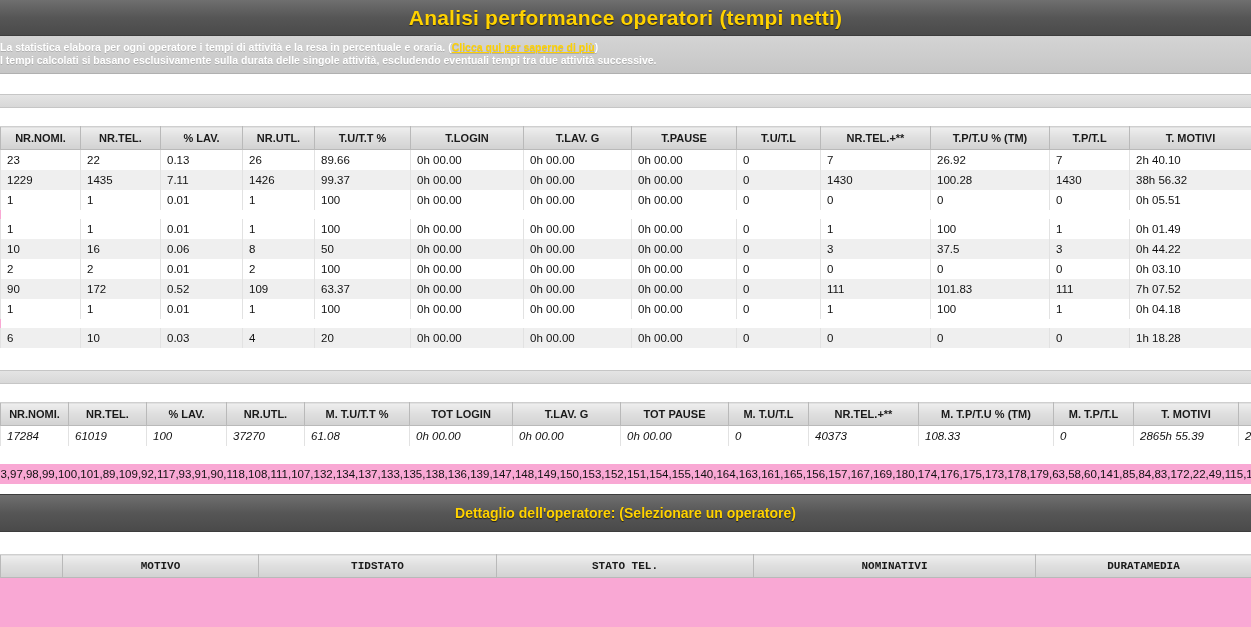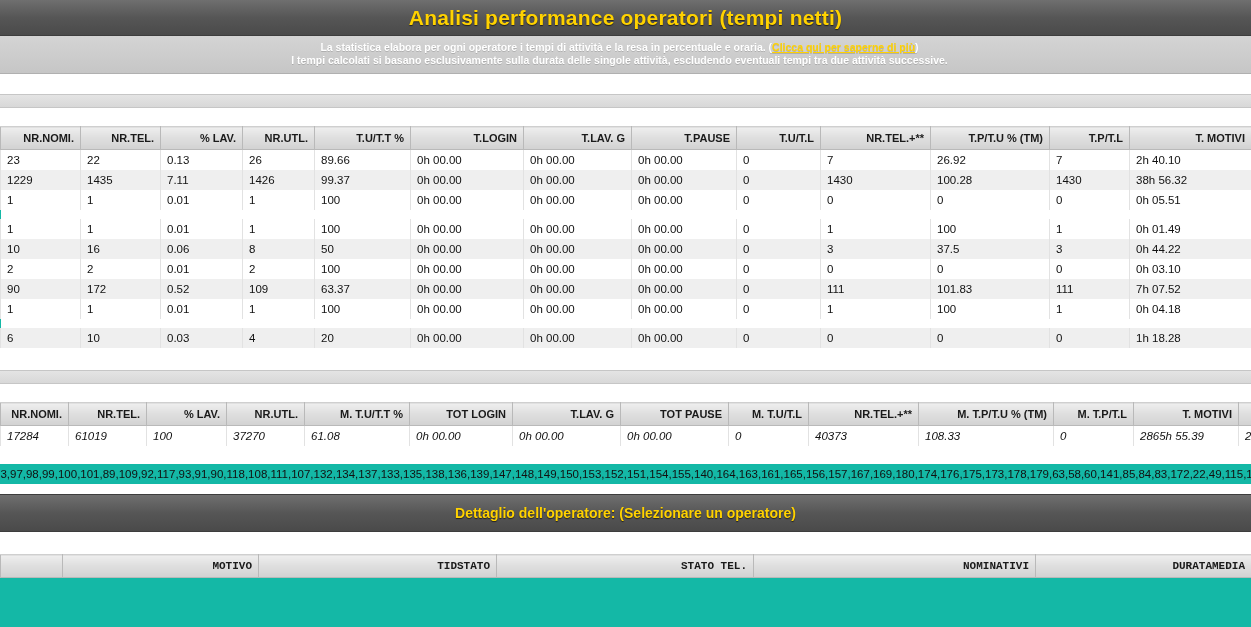--- a/index.html
+++ b/index.html
@@ -9,21 +9,21 @@
     width: 1251px;
     height: 627px;
     overflow: hidden;
     background: #ffffff;
     font-family: "Liberation Sans", sans-serif;
   }
   .page {
     position: relative;
     width: 1251px;
     height: 627px;
-    background: #14b8a6;
+    background: #f9a8d4;
   }
 
   
   .title-bar {
     height: 36px;
     background: linear-gradient(to bottom, #6f6f6f 0%, #565656 50%, #4a4a4a 100%);
     display: flex;
     align-items: center;
     justify-content: center;
     border-bottom: 1px solid #3d3d3d;
@@ -34,21 +34,21 @@
     font-weight: bold;
     letter-spacing: 0.2px;
     text-shadow: 0 1px 1px rgba(0,0,0,0.6);
   }
 
   
   .subtitle-bar {
     background: linear-gradient(to bottom, #d4d4d4 0%, #c6c6c6 100%);
     border-bottom: 1px solid #b0b0b0;
     padding: 5px 12px 6px 0;
-    text-align: center;
+    text-align: left;
   }
   .subtitle-line {
     font-size: 10.5px;
     font-weight: bold;
     color: #ffffff;
     line-height: 13px;
     text-shadow: 0 1px 0 rgba(0,0,0,0.15);
   }
   .subtitle-line a {
     color: #ffd200;
@@ -66,21 +66,21 @@
     table-layout: fixed;
     font-size: 11.5px;
     color: #111;
   }
   table.grid th {
     background: linear-gradient(to bottom, #eeeeee 0%, #dedede 50%, #d2d2d2 100%);
     border: 1px solid #b9b9b9;
     border-top: 1px solid #cfcfcf;
     font-size: 11px;
     font-weight: bold;
-    text-align: right;
+    text-align: center;
     padding: 5px 6px;
     color: #1a1a1a;
     white-space: nowrap;
   }
   table.grid td {
     border-left: 1px solid #e2e2e2;
     border-right: 1px solid #e2e2e2;
     padding: 4px 6px;
     white-space: nowrap;
     font-size: 11.5px;

